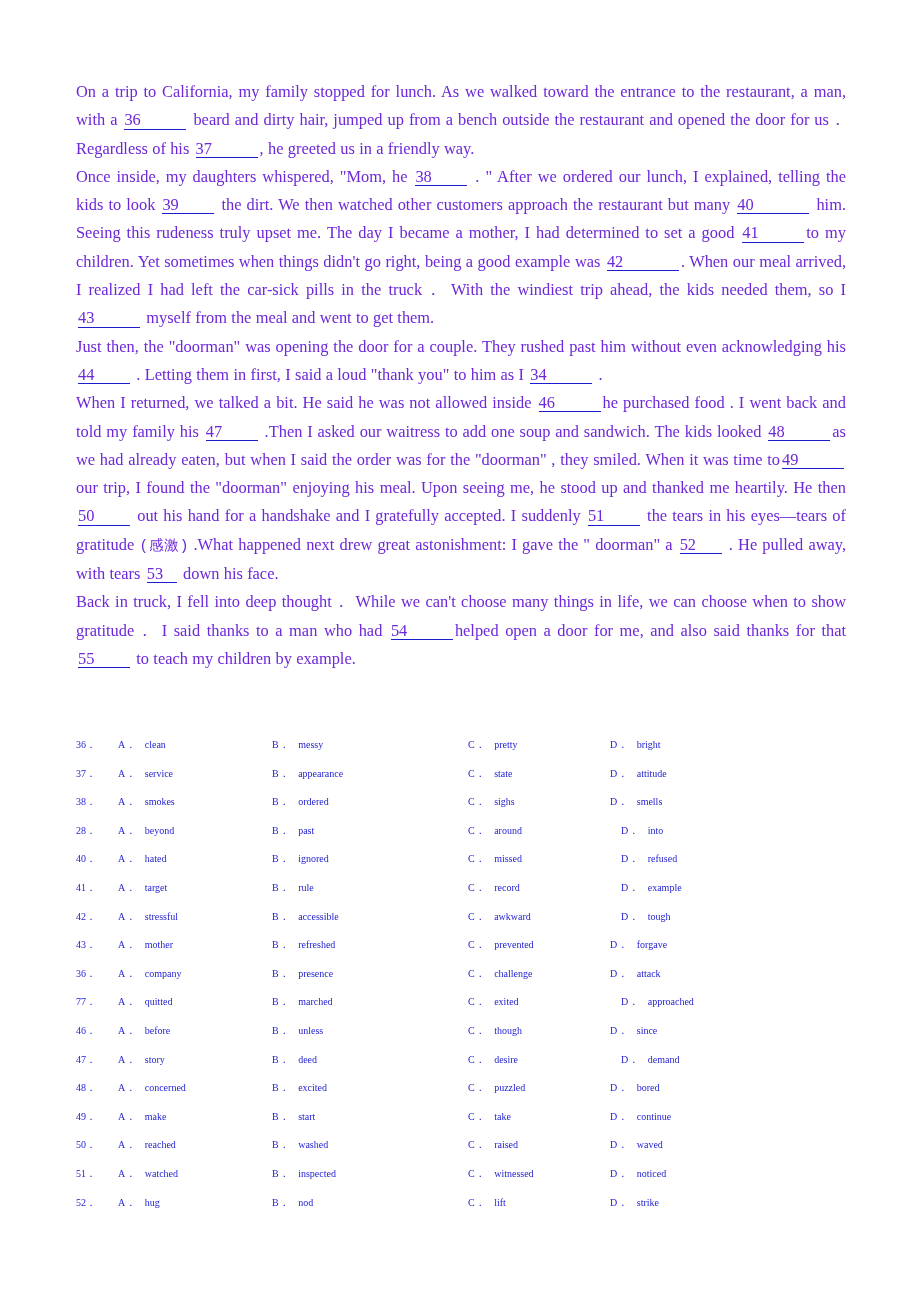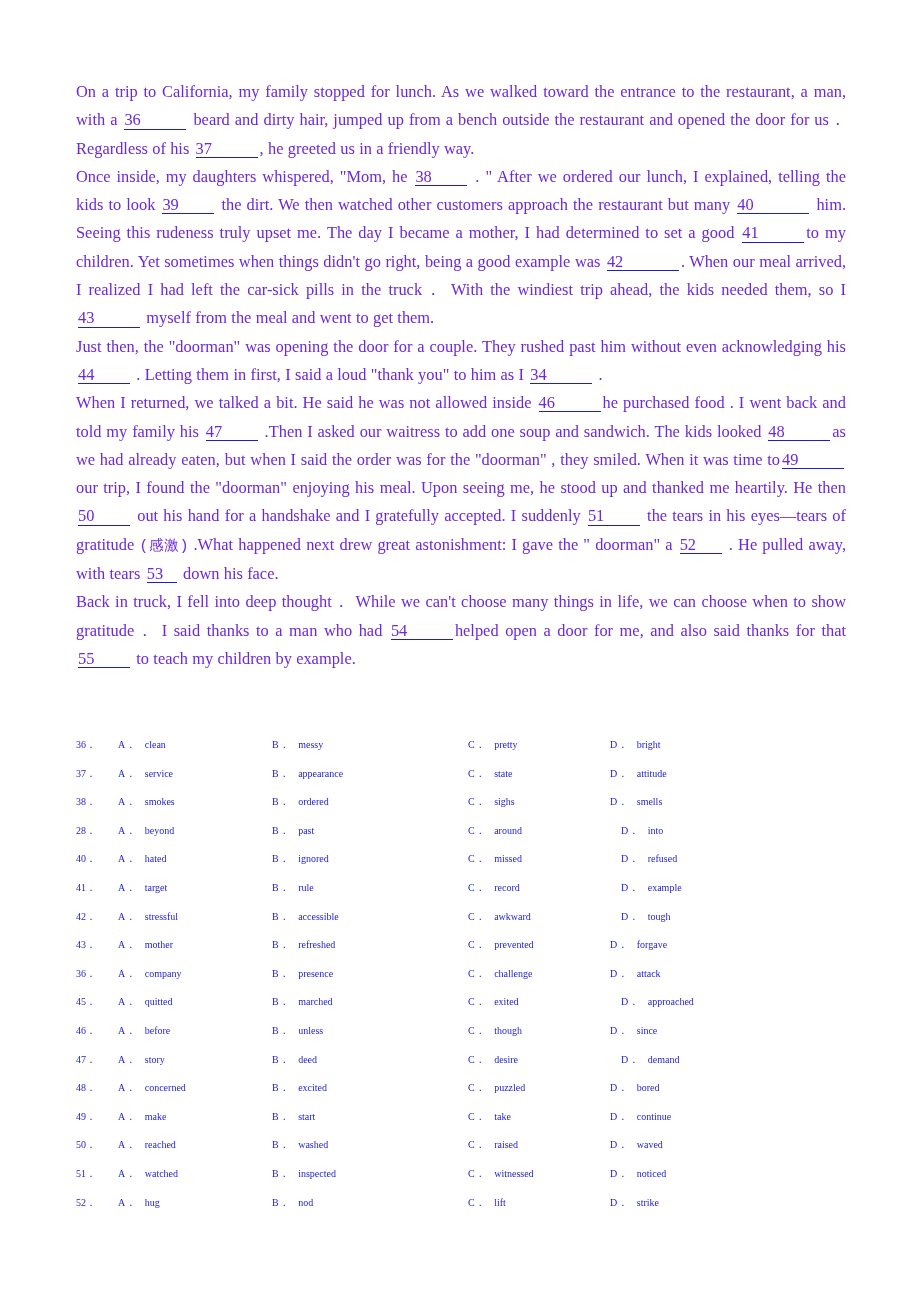--- a/index.html
+++ b/index.html
@@ -162,21 +162,21 @@
         <span class="opt col-d"><span class="opt-letter">D</span><span>．</span><span class="opt-text">forgave</span></span>
       </div>
       <div class="opt-row">
         <span class="q-num">36．</span>
         <span class="opt col-a"><span class="opt-letter">A</span><span>．</span><span class="opt-text">company</span></span>
         <span class="opt col-b"><span class="opt-letter">B</span><span>．</span><span class="opt-text">presence</span></span>
         <span class="opt col-c"><span class="opt-letter">C</span><span>．</span><span class="opt-text">challenge</span></span>
         <span class="opt col-d"><span class="opt-letter">D</span><span>．</span><span class="opt-text">attack</span></span>
       </div>
       <div class="opt-row">
-        <span class="q-num">45．</span>
+        <span class="q-num">77．</span>
         <span class="opt col-a"><span class="opt-letter">A</span><span>．</span><span class="opt-text">quitted</span></span>
         <span class="opt col-b"><span class="opt-letter">B</span><span>．</span><span class="opt-text">marched</span></span>
         <span class="opt col-c"><span class="opt-letter">C</span><span>．</span><span class="opt-text">exited</span></span>
         <span class="opt col-d shift"><span class="opt-letter">D</span><span>．</span><span class="opt-text">approached</span></span>
       </div>
       <div class="opt-row">
         <span class="q-num">46．</span>
         <span class="opt col-a"><span class="opt-letter">A</span><span>．</span><span class="opt-text">before</span></span>
         <span class="opt col-b"><span class="opt-letter">B</span><span>．</span><span class="opt-text">unless</span></span>
         <span class="opt col-c"><span class="opt-letter">C</span><span>．</span><span class="opt-text">though</span></span>

